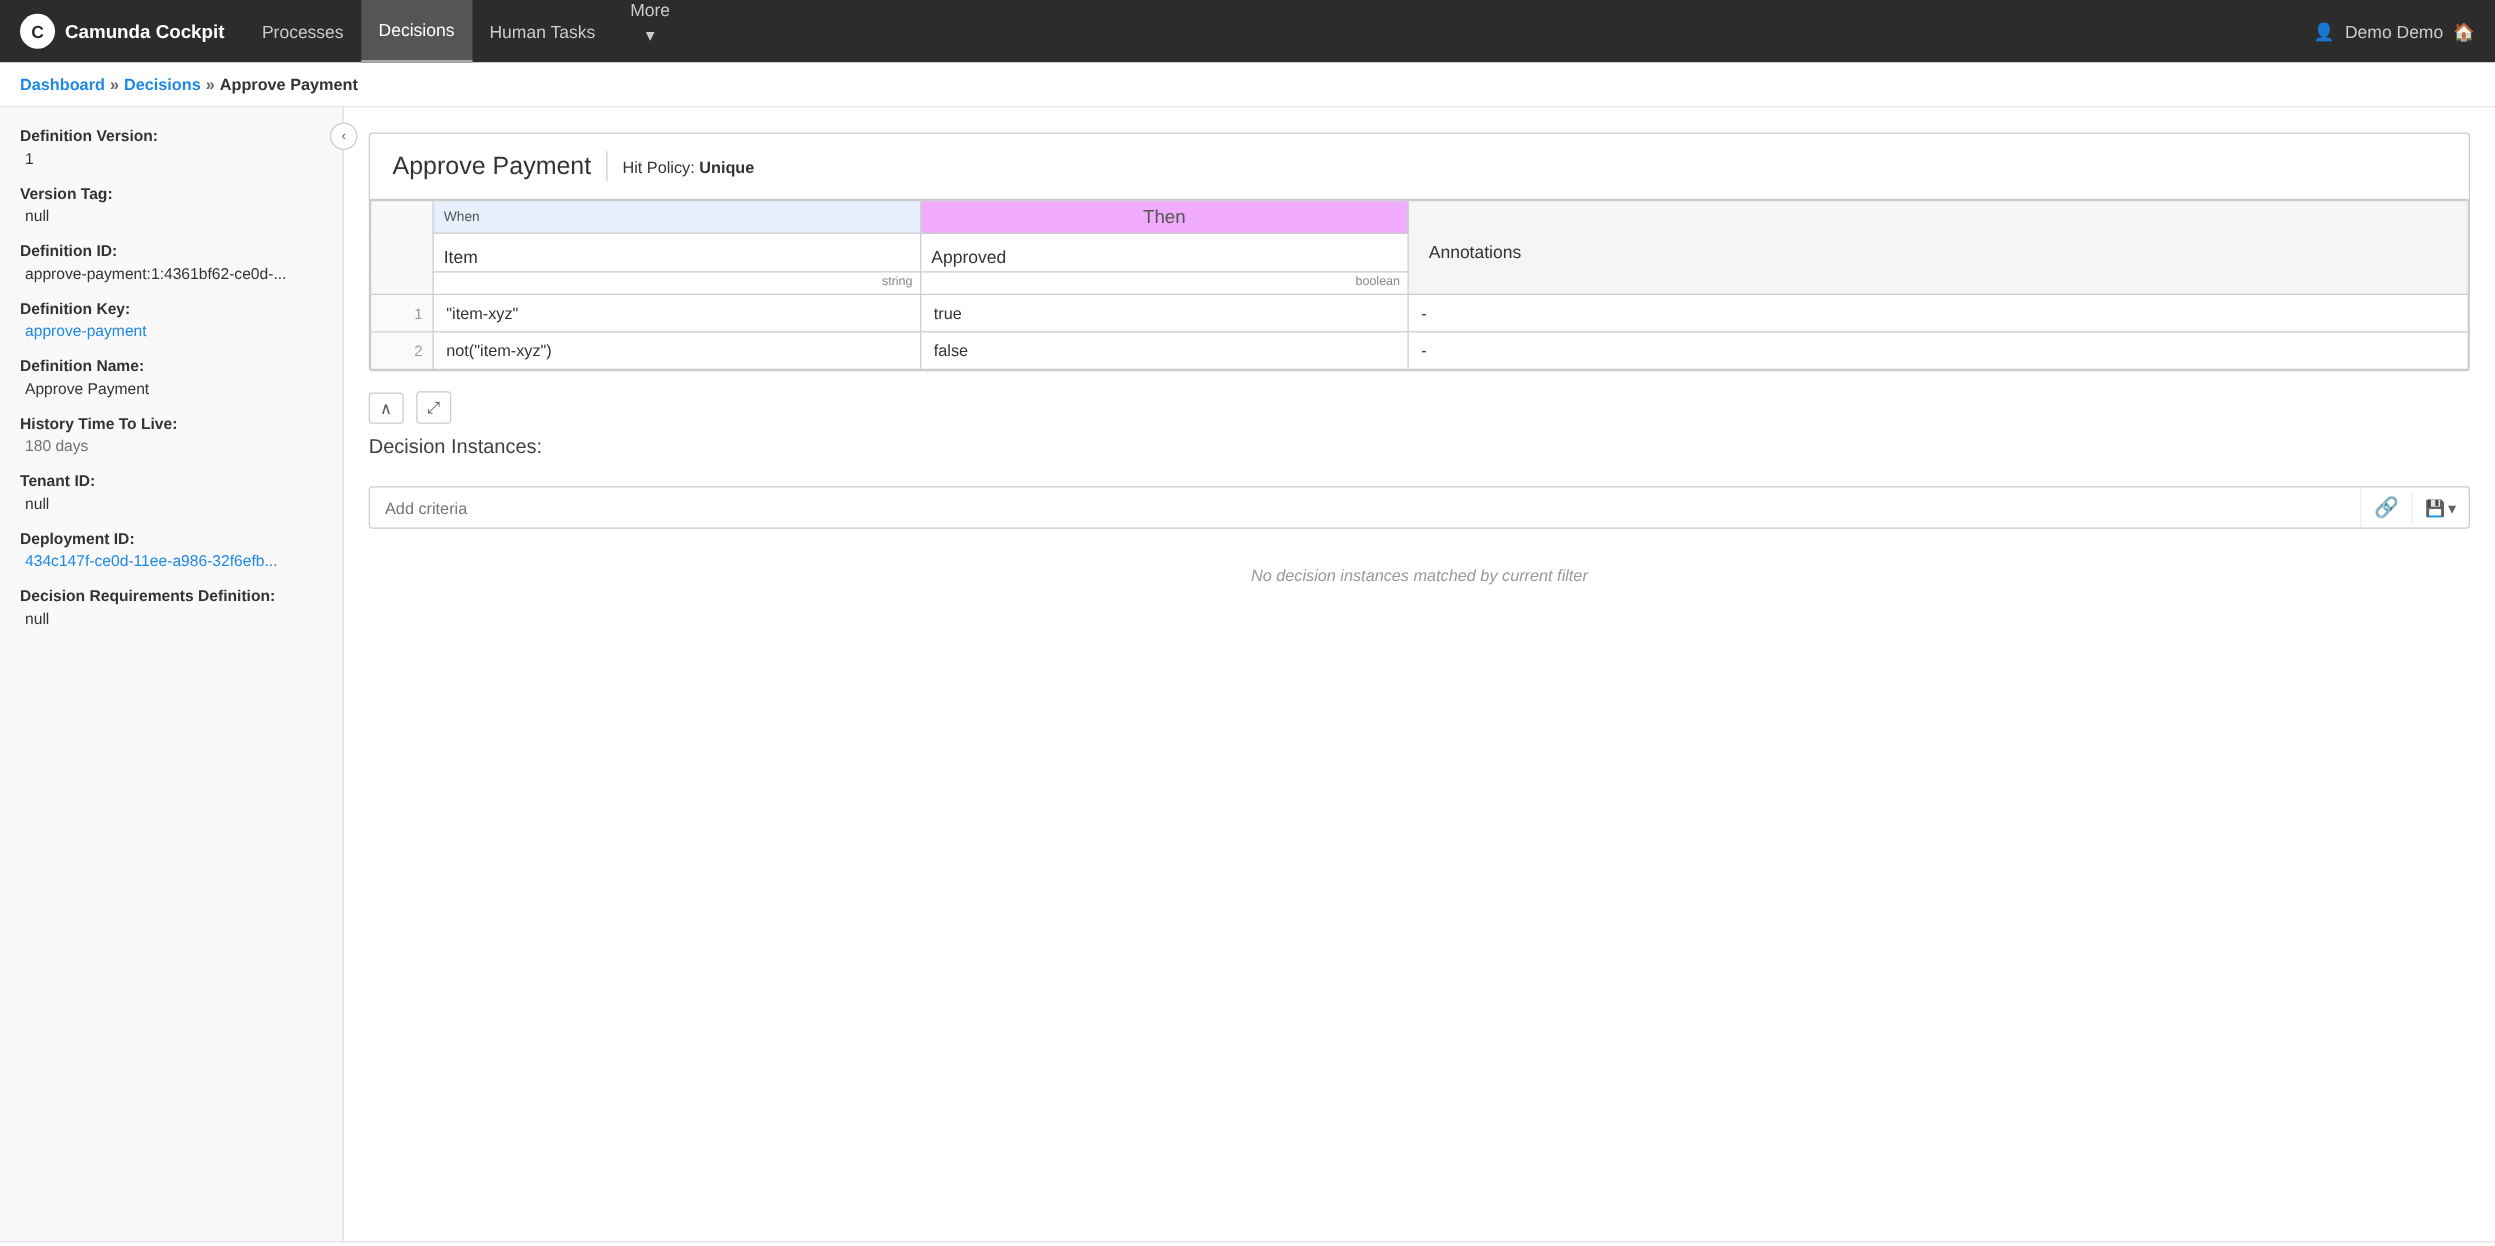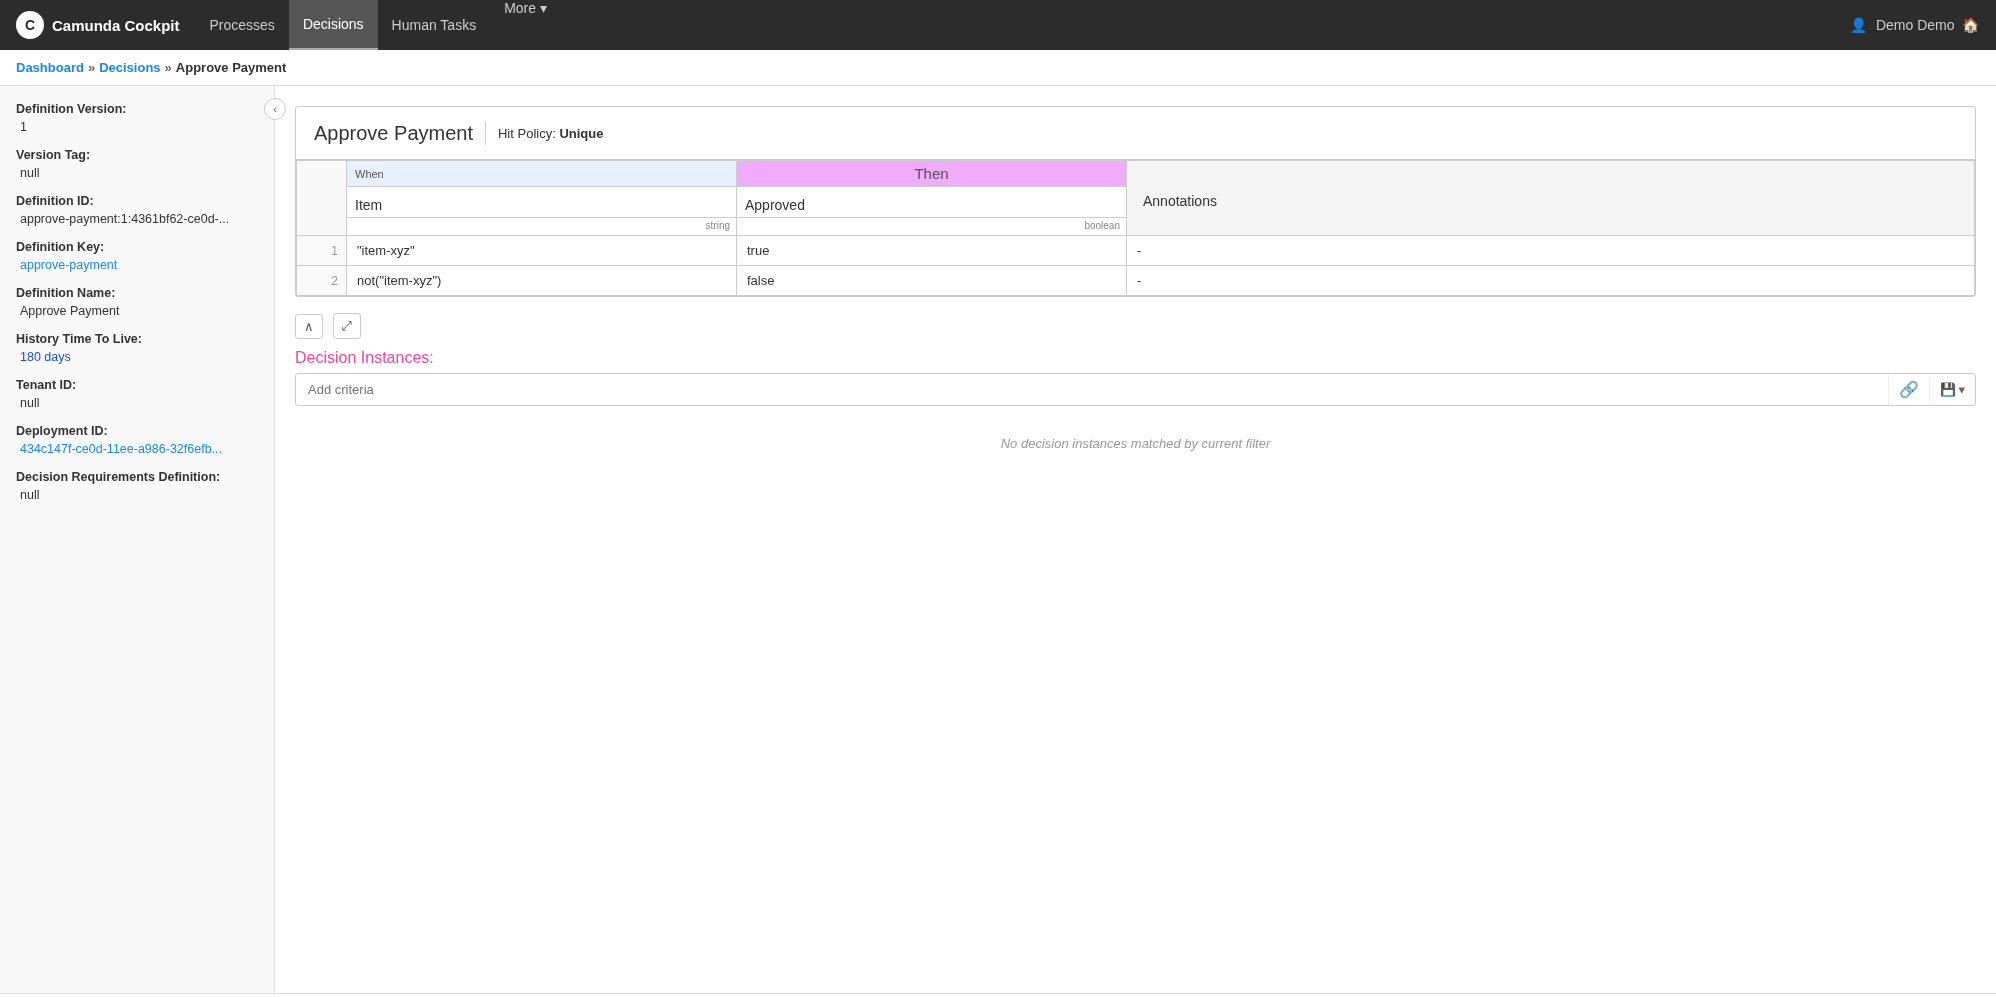--- a/index.html
+++ b/index.html
@@ -47,21 +47,21 @@
     }
     .top-nav .nav-item.active { background: #555; color: #fff; border-bottom: 2px solid #aaa; }
     .top-nav .spacer { flex: 1; }
     .top-nav .user-section {
       display: flex;
       align-items: center;
       gap: 8px;
       color: #ccc;
       font-size: 14px;
     }
-    .nav-item.more { display: flex; align-items: flex-start; gap: 4px; }
+    .nav-item.more { display: flex; align-items: center; gap: 4px; flex-direction: column; }
 
     
     .breadcrumb-bar {
       background: #fff;
       border-bottom: 1px solid #ddd;
       padding: 10px 16px;
       font-size: 13px;
       display: flex;
       align-items: center;
       gap: 4px;
@@ -116,21 +116,21 @@
       font-size: 12.5px;
       color: #333;
       padding-left: 4px;
     }
     .sidebar-field .field-value.link {
       color: #1e88e5;
       word-break: break-all;
       cursor: pointer;
     }
     .sidebar-field .field-value.highlight {
-      color: #1d4ed8;
+      color: #737373;
     }
 
     
     .content-area {
       flex: 1;
       background: #fff;
       overflow: auto;
       padding: 20px;
     }
 
@@ -246,22 +246,22 @@
       cursor: pointer;
       font-size: 13px;
       color: #555;
     }
 
     
     .instances-section { }
     .instances-title {
       font-size: 16px;
       font-weight: normal;
-      color: #ec4899;
-      margin-bottom: 6px;
+      color: #404040;
+      margin-bottom: 22px;
     }
     .filter-bar {
       display: flex;
       align-items: center;
       border: 1px solid #ccc;
       border-radius: 3px;
       background: #fff;
       margin-bottom: 10px;
     }
     .filter-input {

